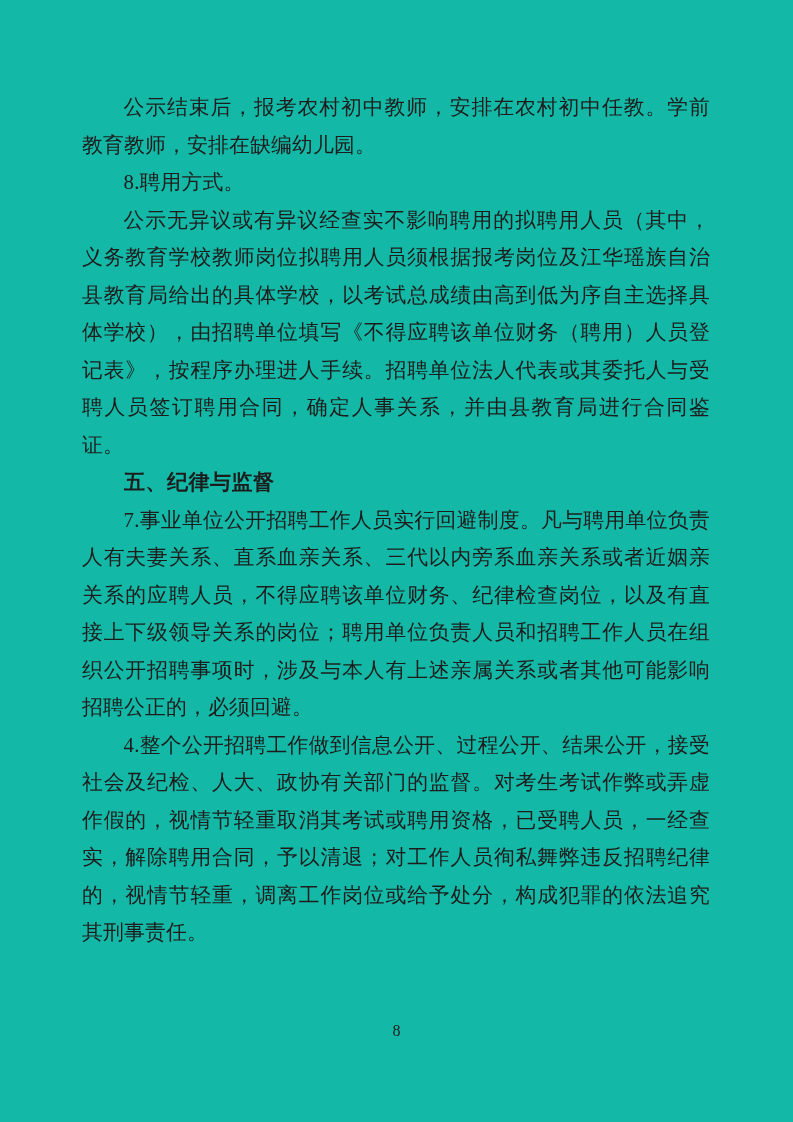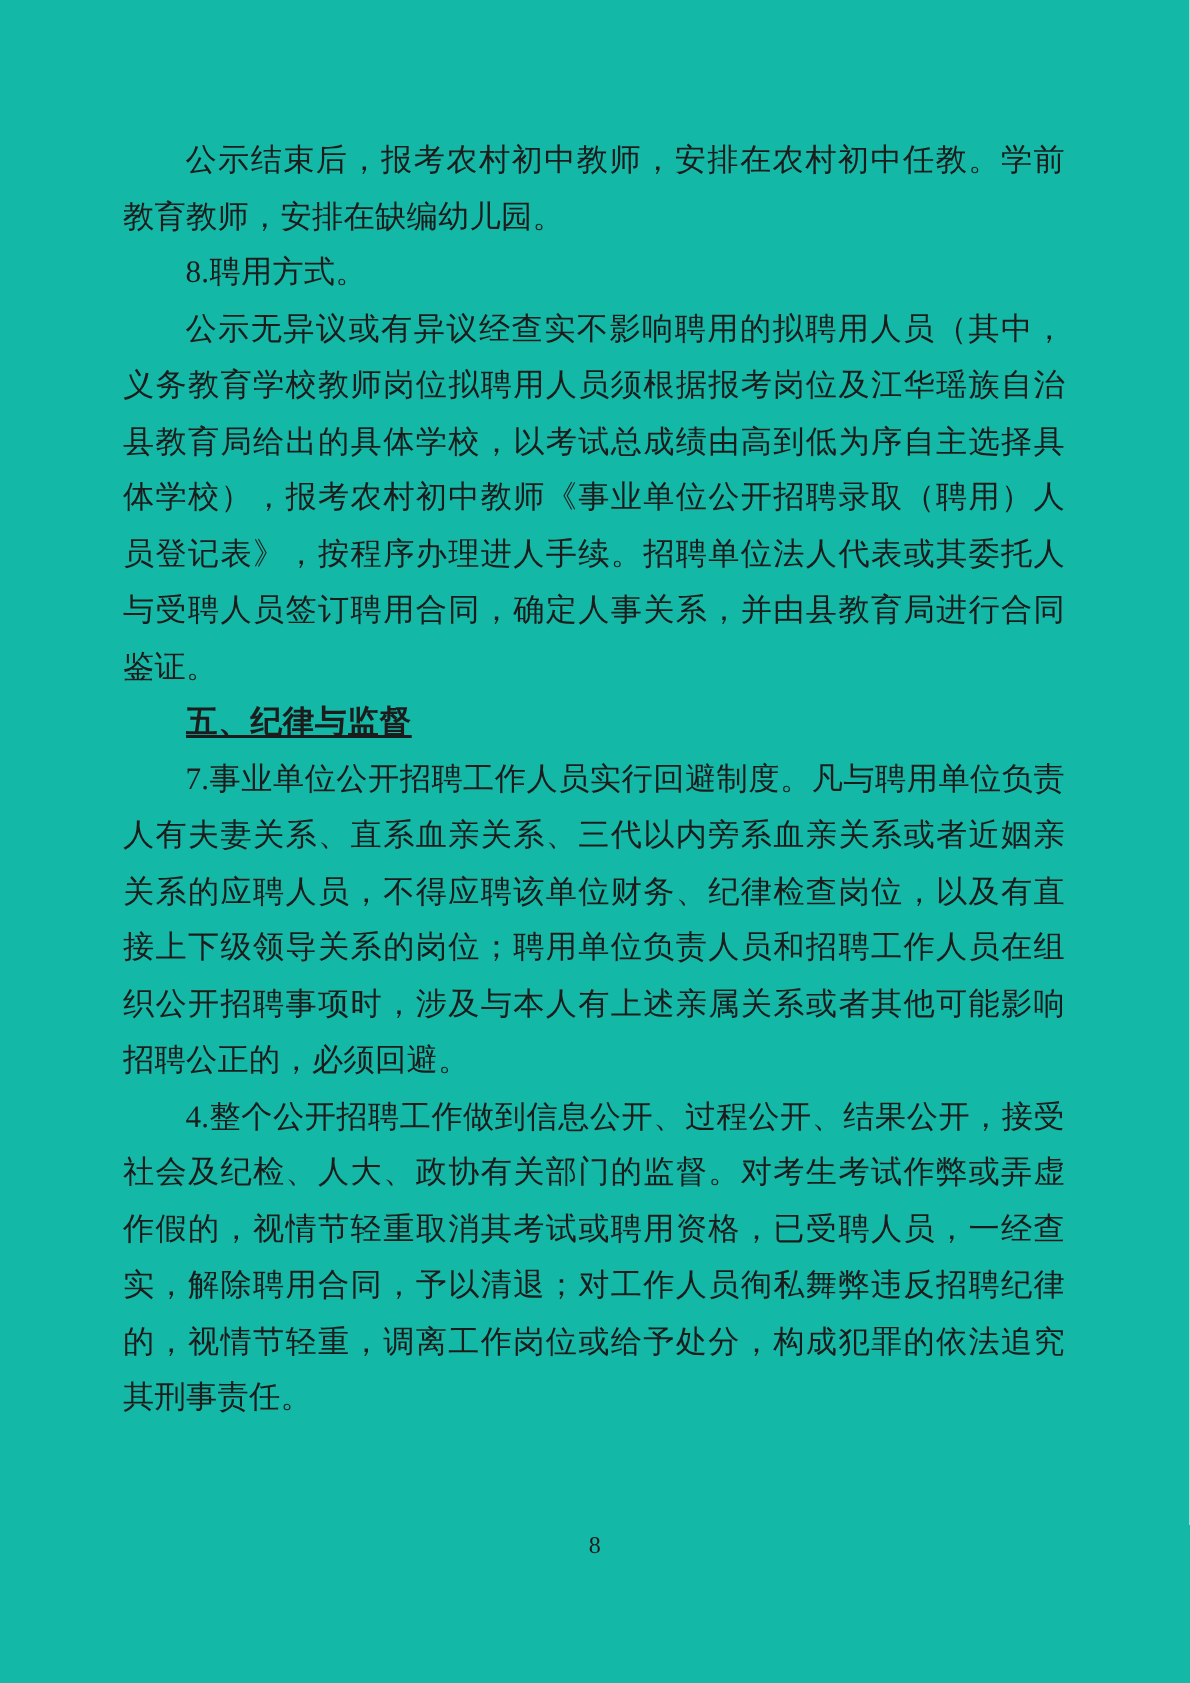--- a/index.html
+++ b/index.html
@@ -29,39 +29,38 @@
   .content p {
     margin: 0;
     padding: 0;
     text-indent: 2em;
   }
   .content p.heading {
     font-family: "Liberation Sans", "DejaVu Sans", sans-serif;
     font-weight: bold;
     font-size: 21px;
     letter-spacing: 0.5px;
-    text-decoration: underline;
   }
   .page-number {
     position: absolute;
     left: 0;
     right: 0;
     top: 1022px;
     text-align: center;
     font-size: 16px;
     font-family: "Liberation Serif", "DejaVu Serif", serif;
     color: #1c1c1c;
   }
 </style>
 </head>
 <body>
 
 <div class="page">
   <div class="content">
     <p class="body">公示结束后，报考农村初中教师，安排在农村初中任教。学前教育教师，安排在缺编幼儿园。</p>
     <p class="body">8.聘用方式。</p>
-    <p class="body">公示无异议或有异议经查实不影响聘用的拟聘用人员（其中，义务教育学校教师岗位拟聘用人员须根据报考岗位及江华瑶族自治县教育局给出的具体学校，以考试总成绩由高到低为序自主选择具体学校），报考农村初中教师《事业单位公开招聘录取（聘用）人员登记表》，按程序办理进人手续。招聘单位法人代表或其委托人与受聘人员签订聘用合同，确定人事关系，并由县教育局进行合同鉴证。</p>
+    <p class="body">公示无异议或有异议经查实不影响聘用的拟聘用人员（其中，义务教育学校教师岗位拟聘用人员须根据报考岗位及江华瑶族自治县教育局给出的具体学校，以考试总成绩由高到低为序自主选择具体学校），由招聘单位填写《不得应聘该单位财务（聘用）人员登记表》，按程序办理进人手续。招聘单位法人代表或其委托人与受聘人员签订聘用合同，确定人事关系，并由县教育局进行合同鉴证。</p>
     <p class="heading">五、纪律与监督</p>
     <p class="body">7.事业单位公开招聘工作人员实行回避制度。凡与聘用单位负责人有夫妻关系、直系血亲关系、三代以内旁系血亲关系或者近姻亲关系的应聘人员，不得应聘该单位财务、纪律检查岗位，以及有直接上下级领导关系的岗位；聘用单位负责人员和招聘工作人员在组织公开招聘事项时，涉及与本人有上述亲属关系或者其他可能影响招聘公正的，必须回避。</p>
     <p class="body">4.整个公开招聘工作做到信息公开、过程公开、结果公开，接受社会及纪检、人大、政协有关部门的监督。对考生考试作弊或弄虚作假的，视情节轻重取消其考试或聘用资格，已受聘人员，一经查实，解除聘用合同，予以清退；对工作人员徇私舞弊违反招聘纪律的，视情节轻重，调离工作岗位或给予处分，构成犯罪的依法追究其刑事责任。</p>
   </div>
   <div class="page-number">8</div>
 </div>
 
 </body></html>

